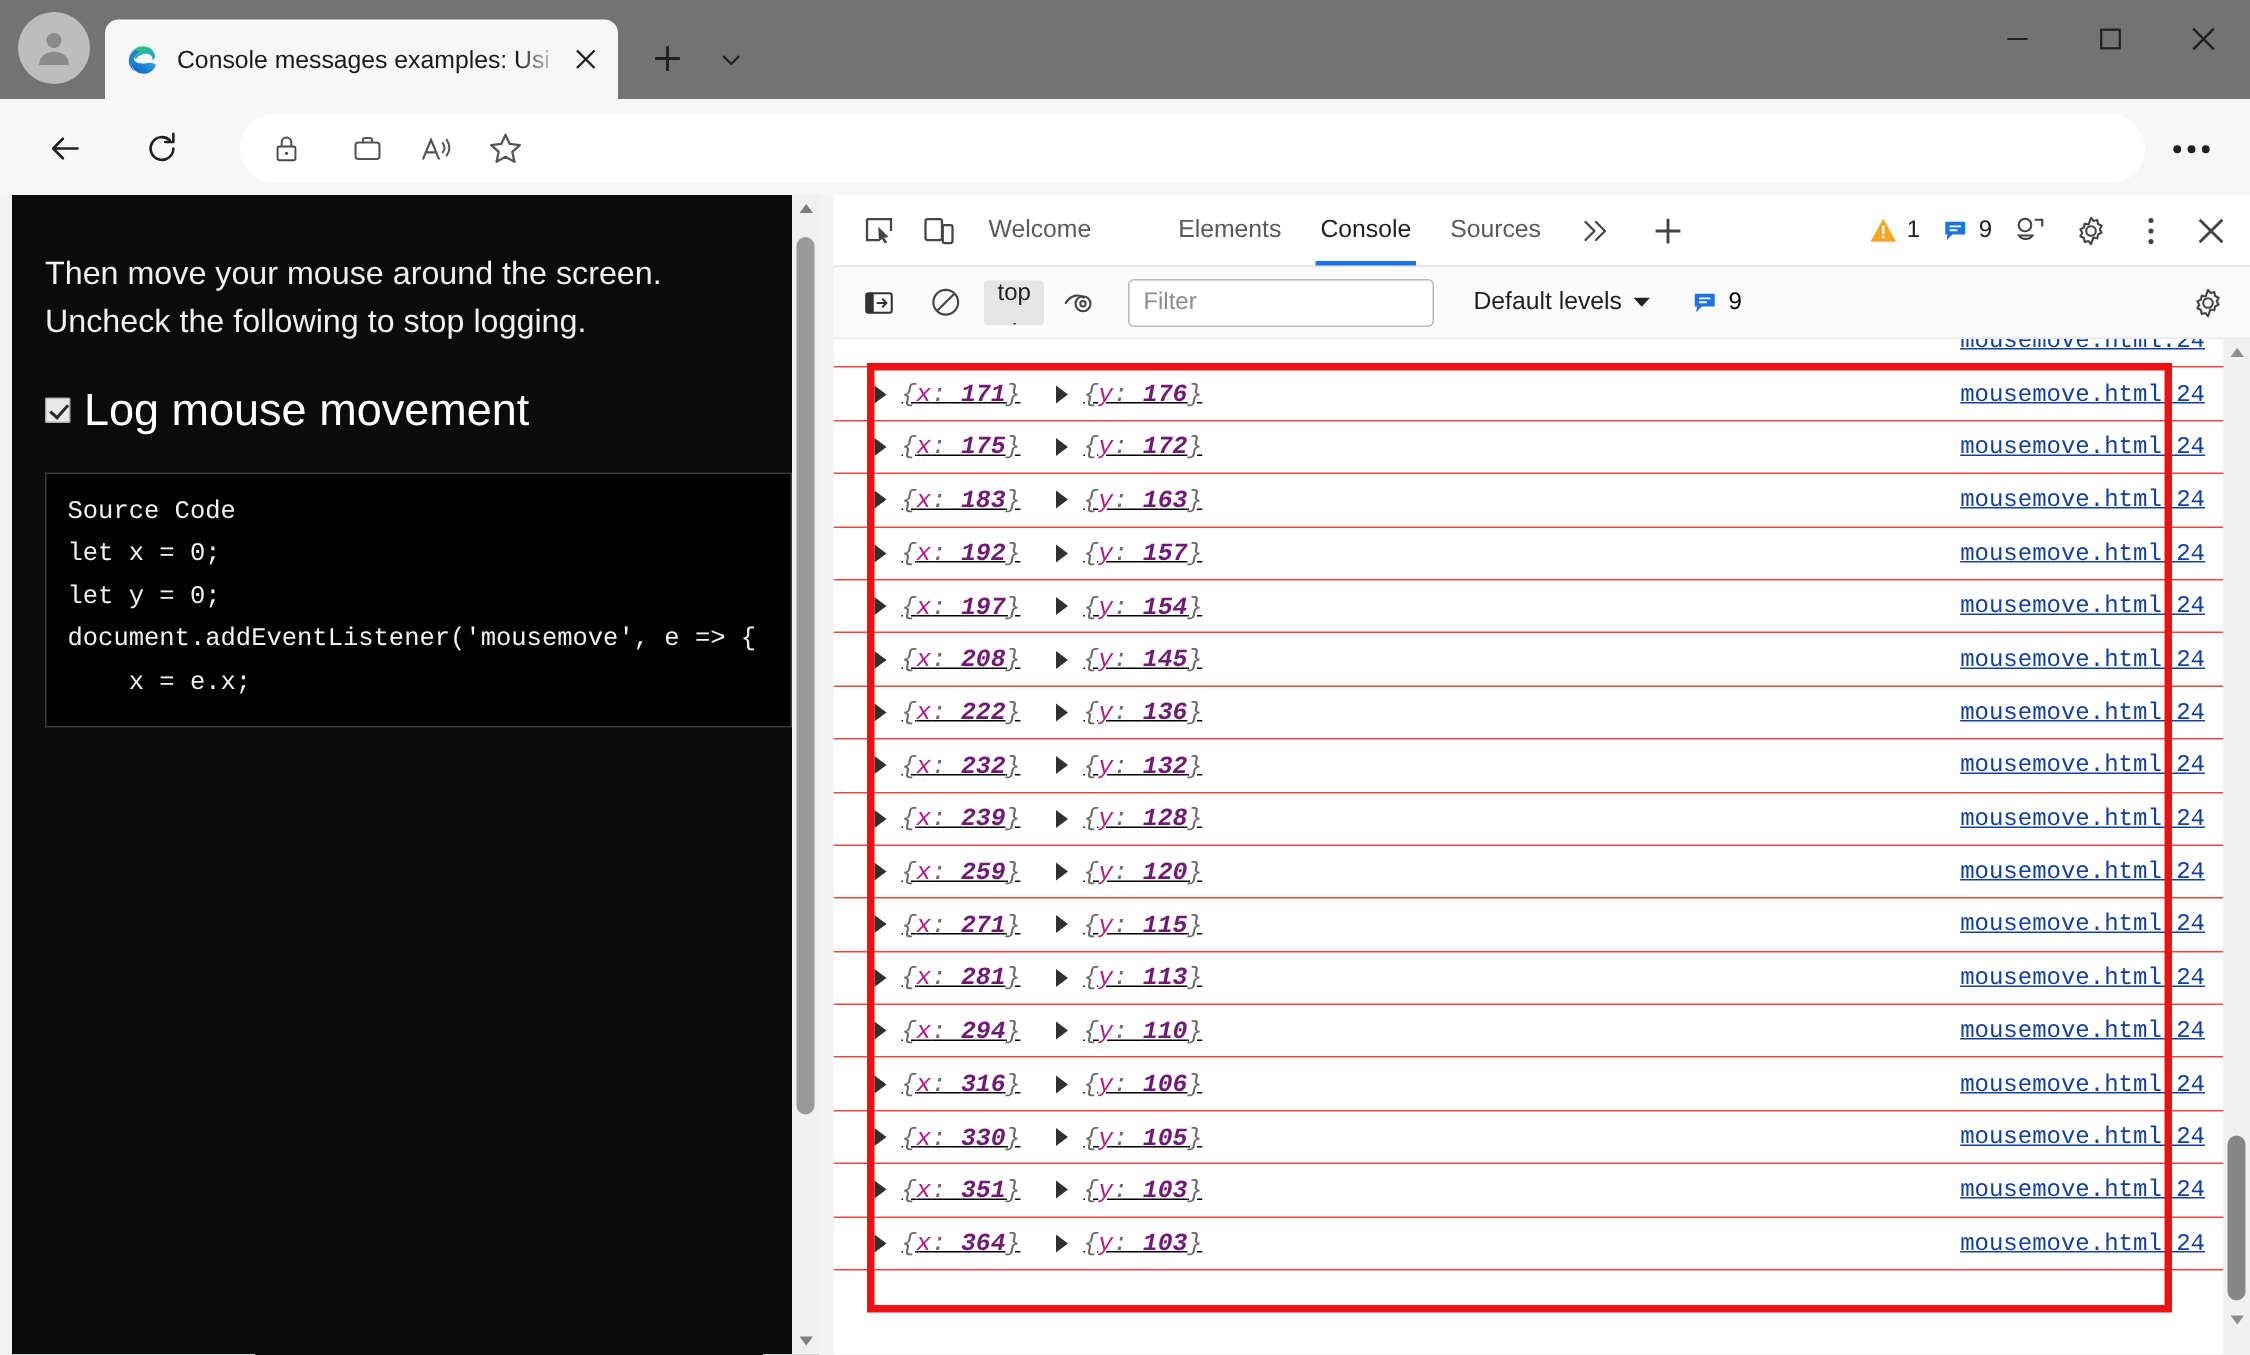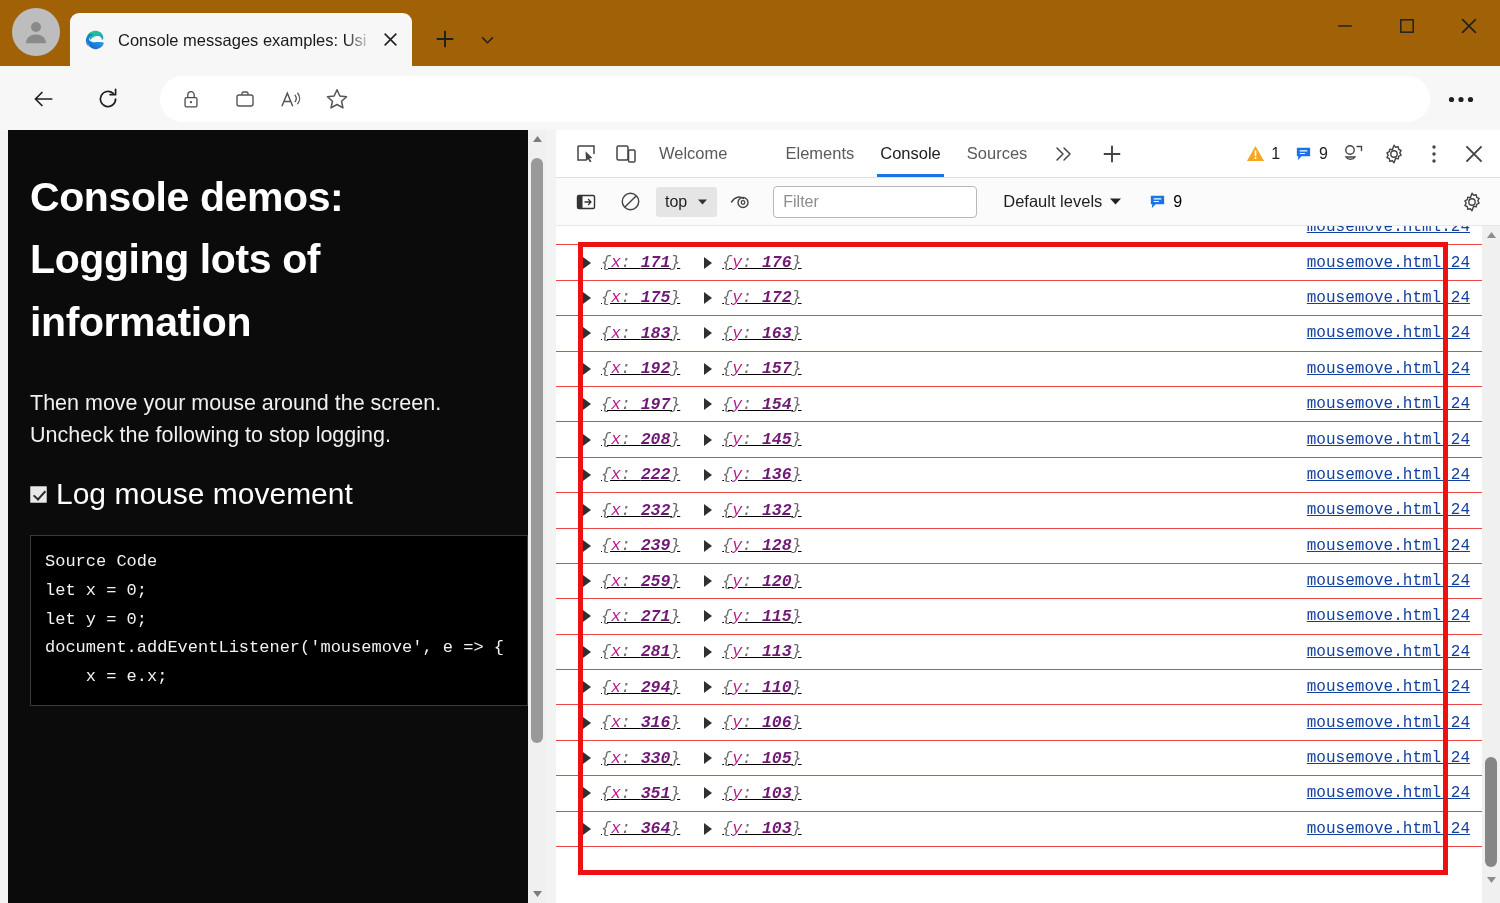--- a/index.html
+++ b/index.html
@@ -14,21 +14,21 @@
     position: relative;
     width: 1500px; height: 903px;
     background: #c8c8c8;
     overflow: hidden;
   }
 
   
   .titlebar {
     position: absolute; top: 0; left: 0;
     width: 1500px; height: 66px;
-    background: #a16207;
+    background: #737373;
   }
   .profile-btn {
     position: absolute; left: 12px; top: 8px;
     width: 48px; height: 48px;
     border-radius: 50%;
     background: #bdbdbd;
     display: flex; align-items: center; justify-content: center;
   }
   .profile-btn svg { display: block; }
 
@@ -261,20 +261,21 @@
   }
   .ctx-select {
     background: #e5e5e5;
     border-radius: 3px;
     height: 30px;
     display: flex; align-items: center;
     padding: 0 9px;
     gap: 10px;
     font-size: 16px; color: #1f1f1f;
     margin-left: 2px;
+    flex-direction: column;
   }
   .filter-input {
     width: 204px; height: 32px;
     border: 1px solid #b8b8b8;
     border-radius: 4px;
     background: #ffffff;
     font-size: 16px;
     color: #333;
     padding: 0 9px;
     margin-left: 8px;
@@ -474,21 +475,20 @@
         <circle cx="13" cy="3.5" r="2.6" fill="#202020"></circle>
         <circle cx="22.5" cy="3.5" r="2.6" fill="#202020"></circle>
       </svg>
     </div>
   </div>
 
   <div class="content">
 
     <div class="page">
       <div class="page-inner">
-        <h1>Console demos: Logging lots of information</h1>
         <p>Then move your mouse around the screen. Uncheck the following to stop logging.</p>
         <div class="chkrow">
           <span class="chk"></span>
           <span class="chklabel">Log mouse movement</span>
         </div>
         <div class="srcbox">
           <pre class="src-title">Source Code</pre>
           <pre>let x = 0;
 let y = 0;
 document.addEventListener('mousemove', e =&gt; {

